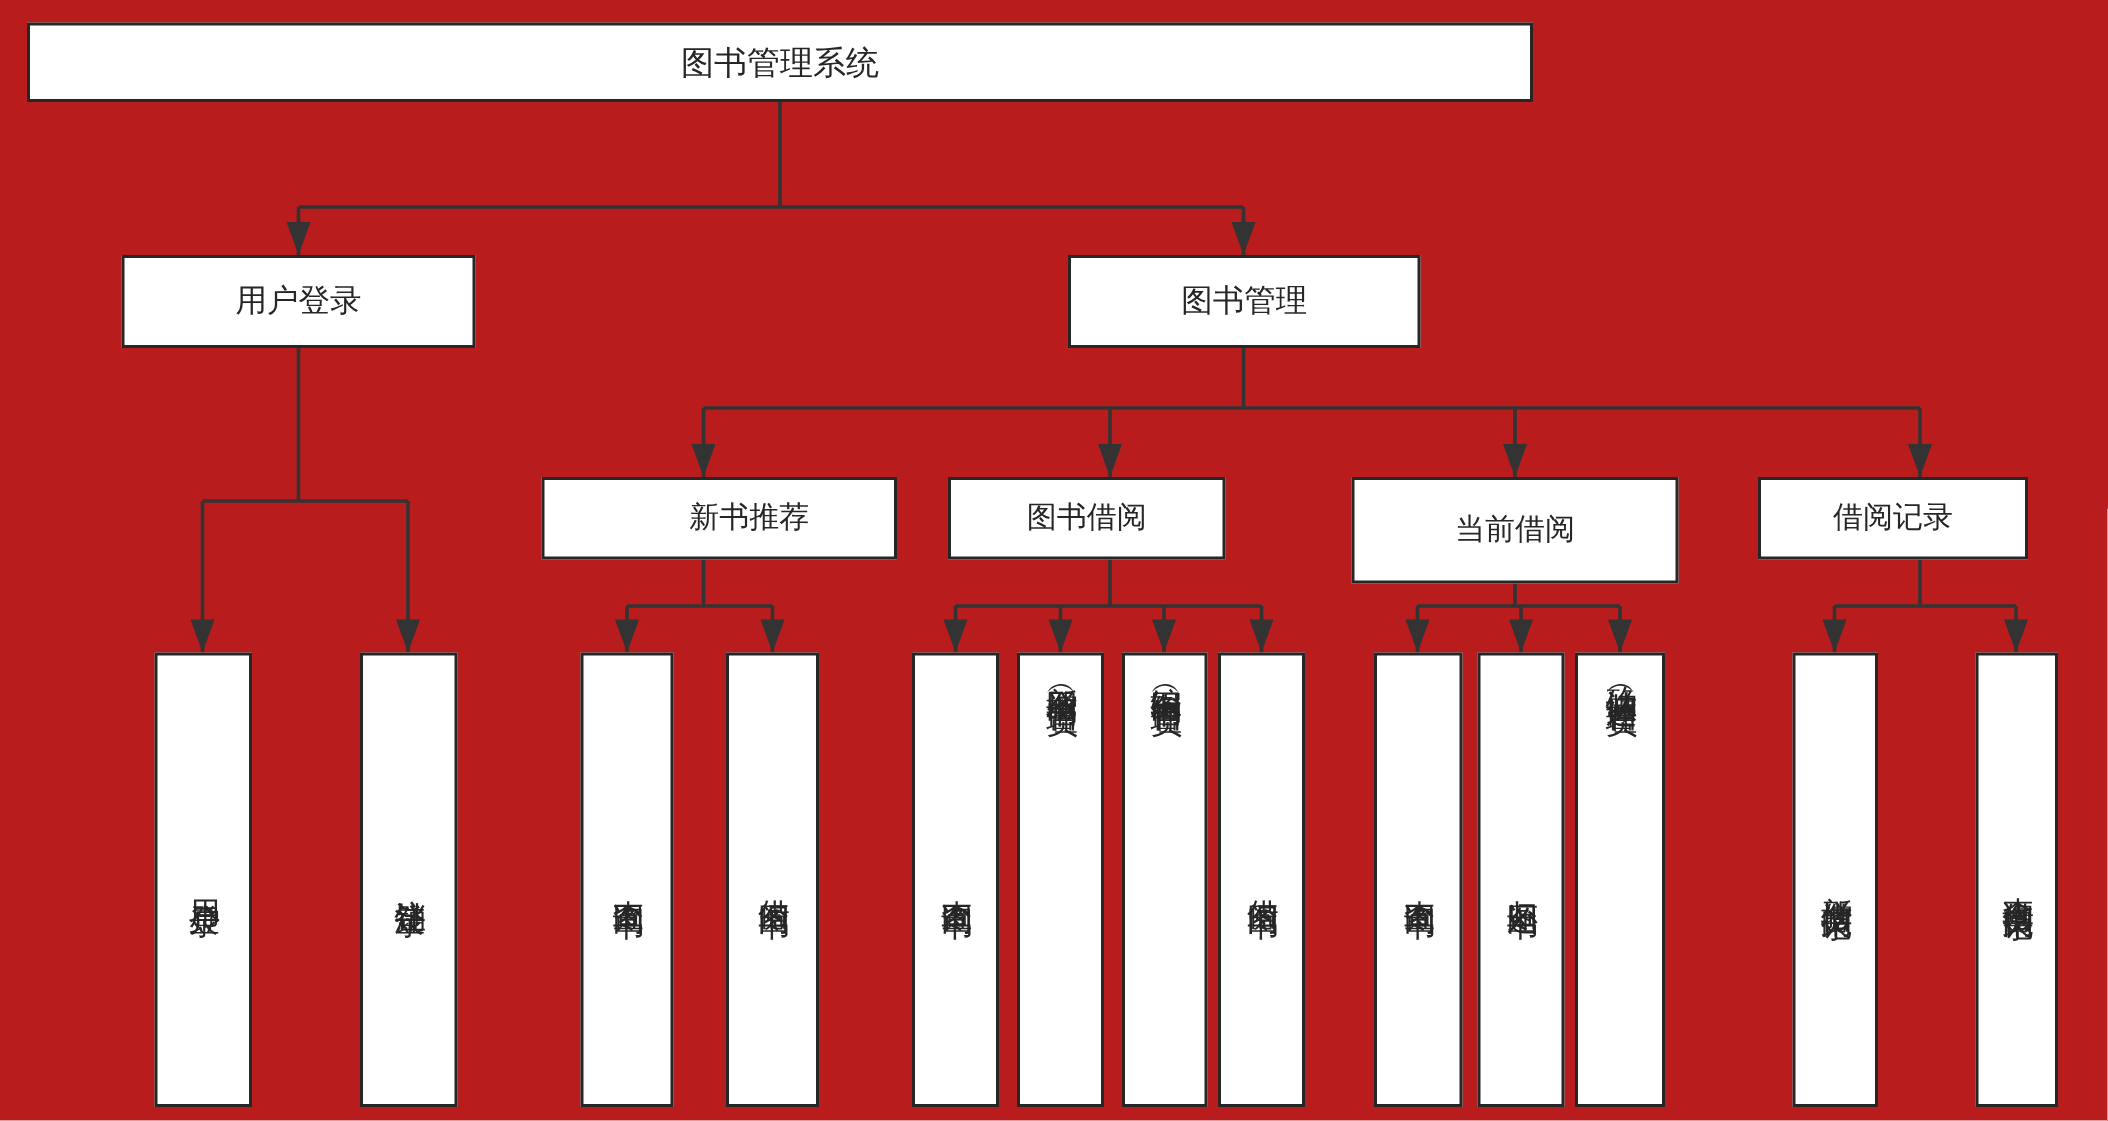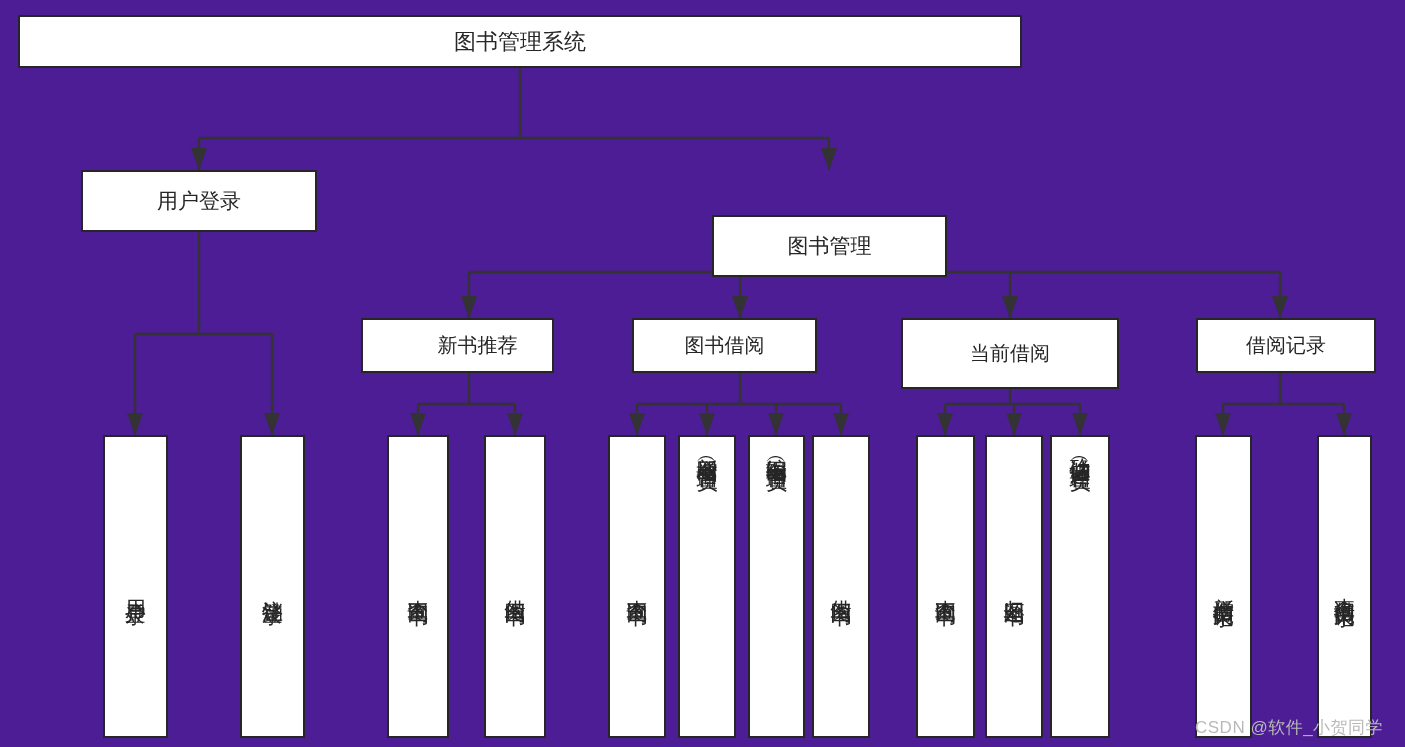--- a/index.html
+++ b/index.html
@@ -8,21 +8,21 @@
     padding: 0;
     background: #ffffff;
   }
   body {
     font-family: "Liberation Sans", "DejaVu Sans", sans-serif;
   }
   #canvas {
     position: relative;
     width: 1405px;
     height: 747px;
-    background: #4c1d95;
+    background: #b91c1c;
     overflow: hidden;
   }
   #edges {
     position: absolute;
     left: 0;
     top: 0;
     width: 1405px;
     height: 747px;
     pointer-events: none;
   }
@@ -129,33 +129,33 @@
       <line x1="1344" y1="404" x2="1344" y2="435" stroke="#333333" stroke-width="2.4"></line>
       <polygon points="1336,413 1352,413 1344,435" fill="#333333"></polygon>
     </svg>
   <div id="node-layer">
       <div class="node root" style="left: 18px; top: 15px; width: 1004px; height: 53px;">
         <span>图书管理系统</span>
       </div>
       <div class="node level1" style="left: 81px; top: 170px; width: 236px; height: 62px;">
         <span>用户登录</span>
       </div>
-      <div class="node level1" style="left: 712px; top: 170px; width: 235px; height: 62px; margin-top: 45px;">
+      <div class="node level1" style="left: 712px; top: 170px; width: 235px; height: 62px;">
         <span>图书管理</span>
       </div>
-      <div class="node level2" style="left: 361px; top: 318px; width: 193px; height: 55px; padding-left: 40px;">
+      <div class="node level2" style="left: 361px; top: 318px; width: 237px; height: 55px; padding-left: 40px;">
         <span>新书推荐</span>
       </div>
       <div class="node level2" style="left: 632px; top: 318px; width: 185px; height: 55px;">
         <span>图书借阅</span>
       </div>
       <div class="node level2" style="left: 901px; top: 318px; width: 218px; height: 71px;">
         <span>当前借阅</span>
       </div>
-      <div class="node level2" style="left: 1172px; top: 318px; width: 180px; height: 55px; margin-left: 24px;">
+      <div class="node level2" style="left: 1172px; top: 318px; width: 180px; height: 55px;">
         <span>借阅记录</span>
       </div>
       <div class="node leaf" style="left: 103px; top: 435px; width: 65px; height: 303px;">
         <span class="vtext">用户登录</span>
       </div>
       <div class="node leaf" style="left: 240px; top: 435px; width: 65px; height: 303px;">
         <span class="vtext">注销登录</span>
       </div>
       <div class="node leaf" style="left: 387px; top: 435px; width: 62px; height: 303px;">
         <span class="vtext">查询图书</span>
@@ -184,14 +184,13 @@
       <div class="node leaf toptext" style="left: 1050px; top: 435px; width: 60px; height: 303px;">
         <span class="vtext">确认归还（管理员）</span>
       </div>
       <div class="node leaf" style="left: 1195px; top: 435px; width: 57px; height: 303px;">
         <span class="vtext">新增借阅记录</span>
       </div>
       <div class="node leaf" style="left: 1317px; top: 435px; width: 55px; height: 303px;">
         <span class="vtext">查询借阅记录</span>
       </div>
     </div>
-  <div class="watermark" style="left: 1195px; top: 716px;">CSDN @软件_小贺同学</div>
 </div>
 
 </body></html>

